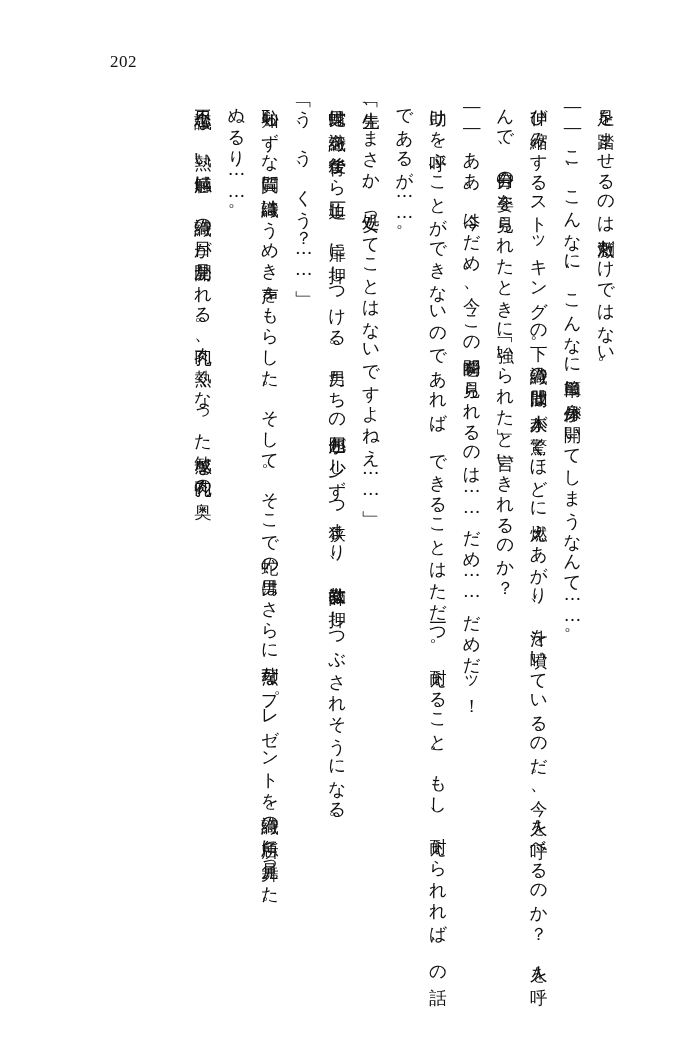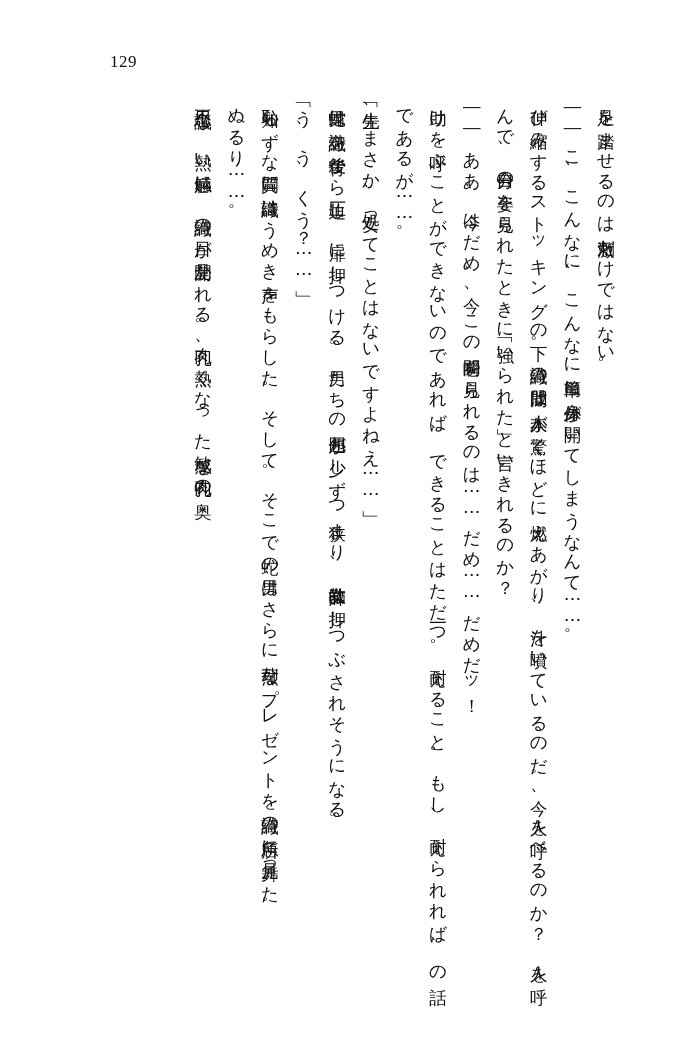--- a/index.html
+++ b/index.html
@@ -49,21 +49,21 @@
     margin: 0;
     padding: 0;
     text-indent: 0;
   }
 </style>
 </head>
 <body>
 
 <div class="page">
 
-  <div class="page-number">129</div>
+  <div class="page-number">202</div>
 
   <div class="text-block">
     <p>足を踏ませるのは刺激だけではない。</p>
     <p>――こ、こんなに、こんなに簡単に身体が開いてしまうなんて……。</p>
     <p>伸び縮みするストッキングの下。詩織の股間は本人が驚くほどに燃えあがり、汁を噴いているのだ。今、人を呼べるのか？　人を呼んで、自分の姿を見られたときに「強いられた」と言いきれるのか？</p>
     <p>――ああ、今はだめ、今、この瞬間を見られるのは……だめ……だめだッ！</p>
     <p>助けを呼ぶことができないのであれば、できることはただ一つ。耐えること。もし、耐えられれば、の話であるが……。</p>
     <p>「先生、まさか、処女ってことはないですよねえ……」</p>
     <p>蛇男は詩織を後背から圧迫し、扉に押しつける。男たちの包囲が少しずつ狭まり、女教師は押しつぶされそうになる。</p>
     <p>「う、う、くう？……」</p>

